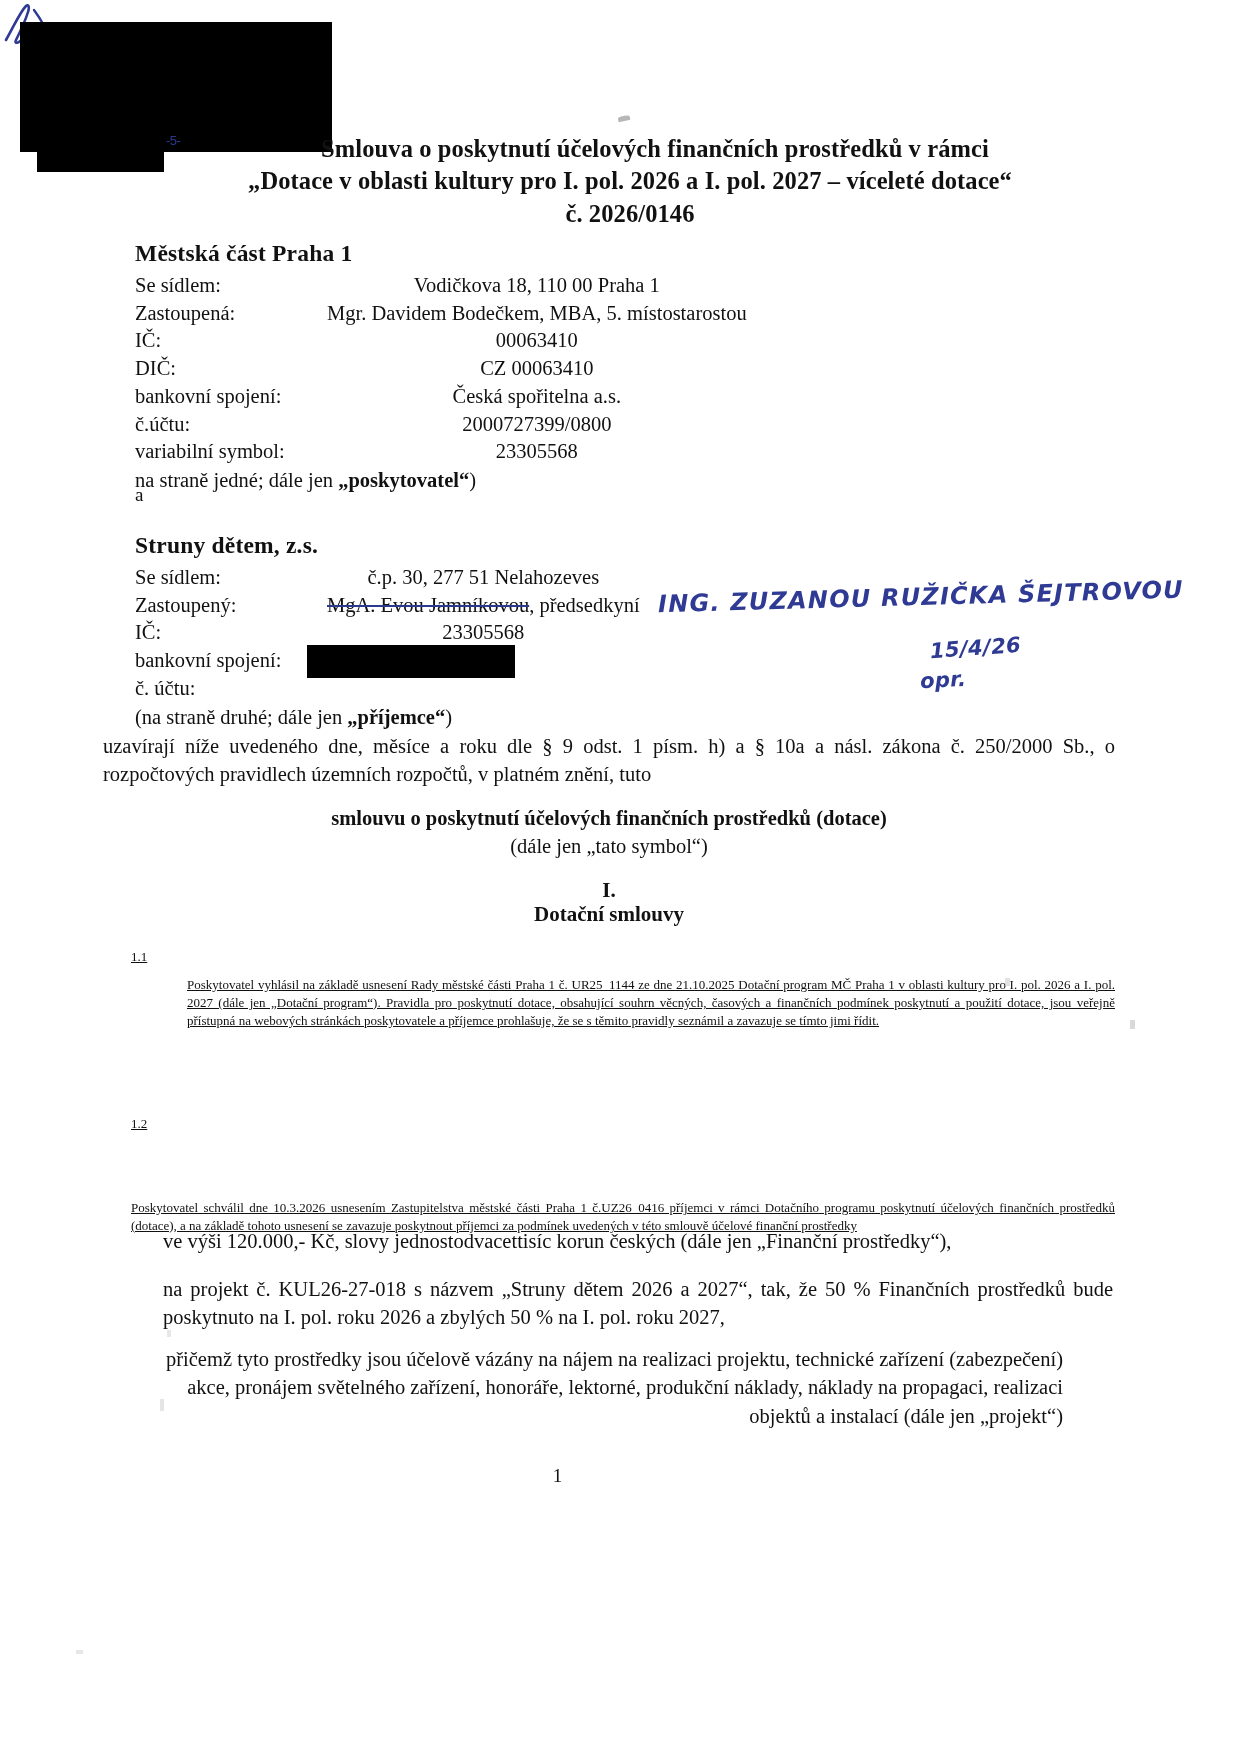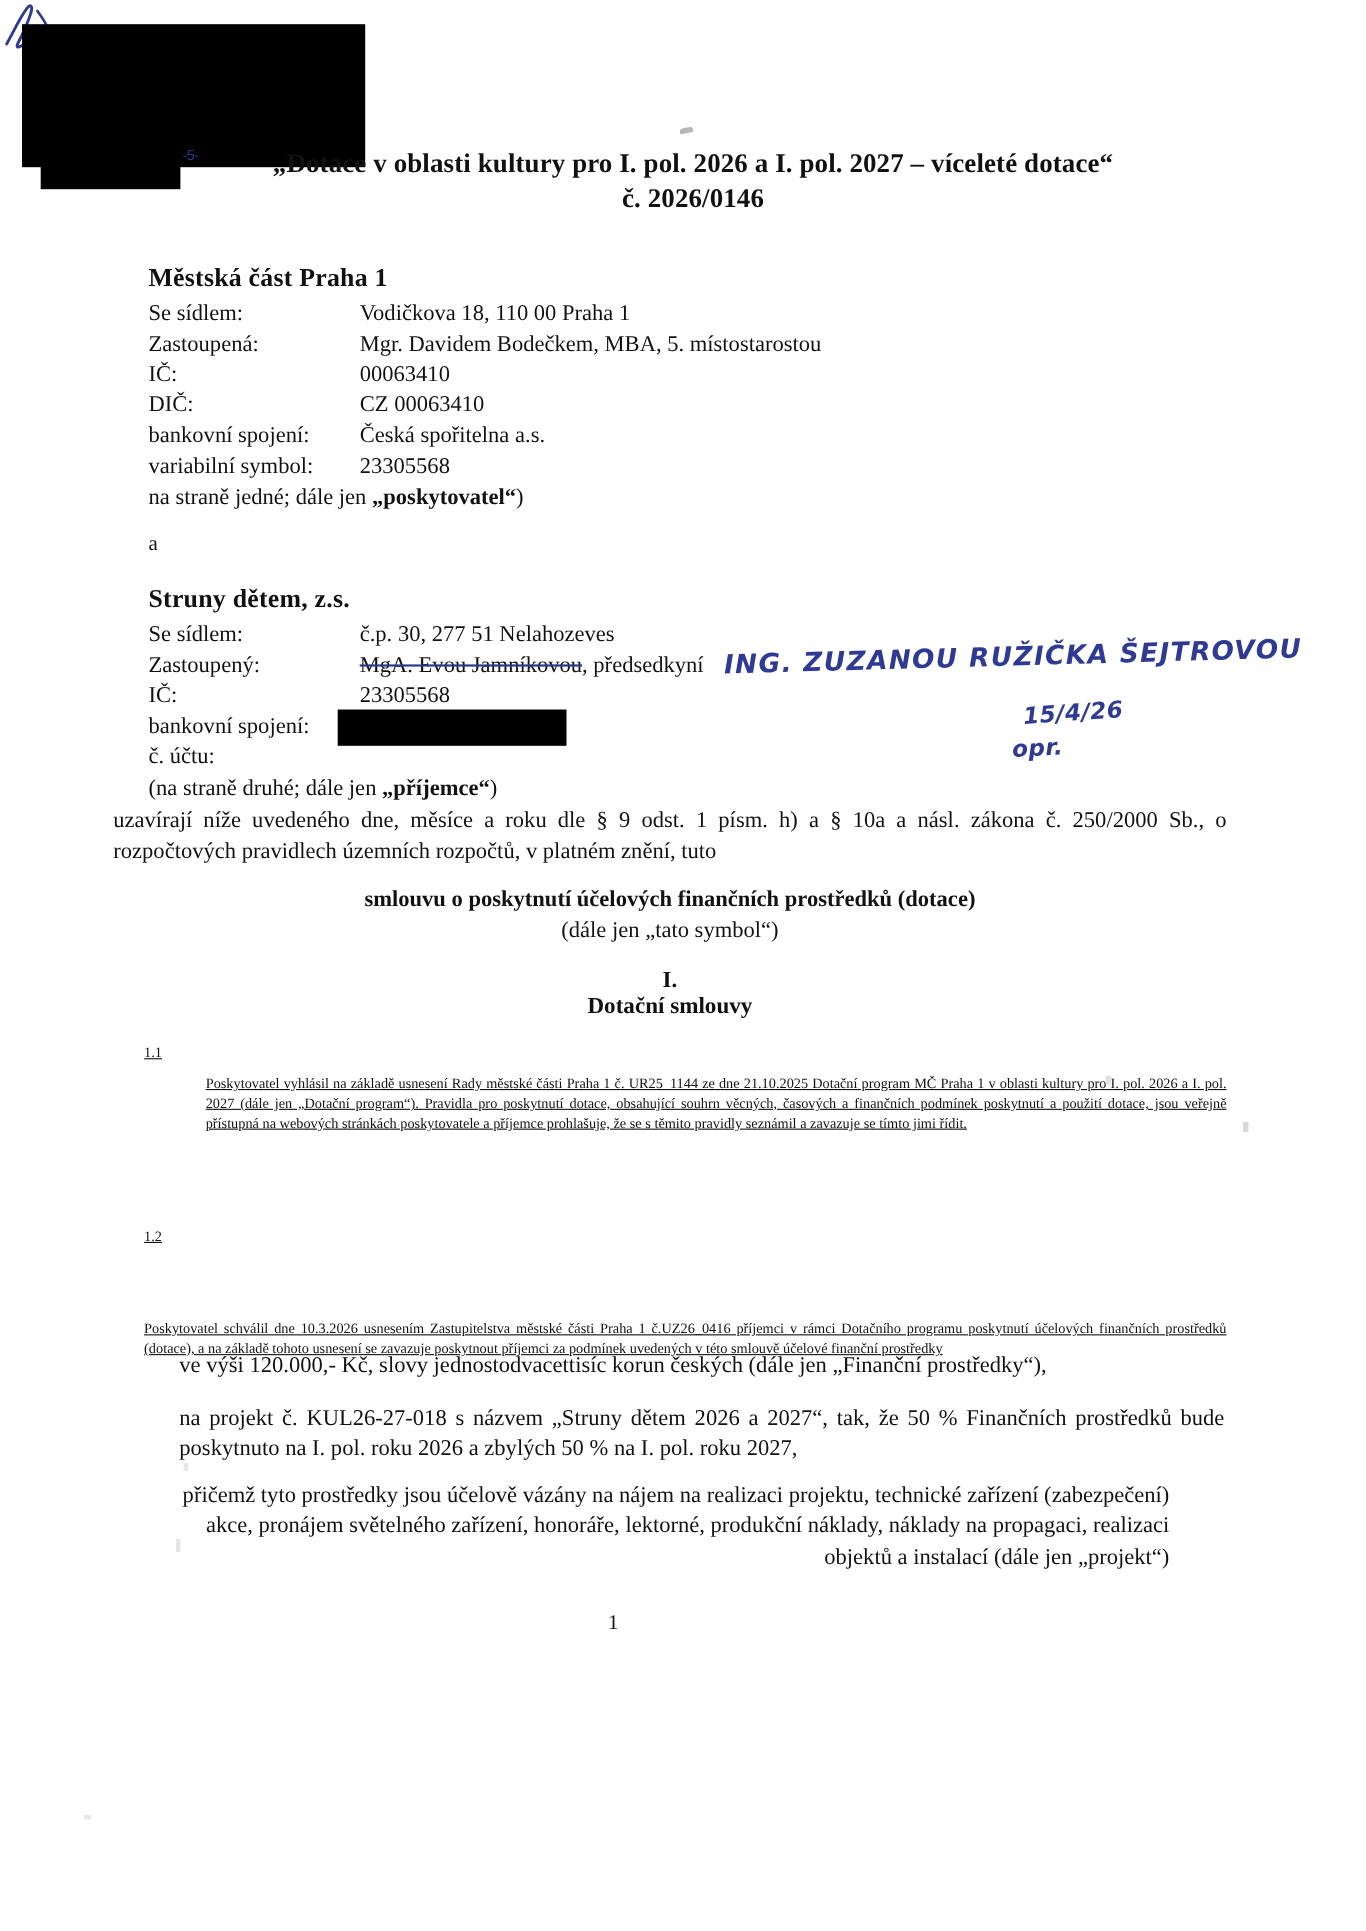--- a/index.html
+++ b/index.html
@@ -75,21 +75,21 @@
   .party-name {
     font-weight: bold;
     font-size: 23.5px;
     margin-bottom: 2px;
     letter-spacing: .2px;
   }
   .kv {
     display: flex;
   }
   .kv .k { width: 192px; flex: 0 0 192px; }
-  .kv .v { flex: 1 1 auto; white-space: nowrap; }
+  .kv .v { flex: 1 1 auto; white-space: nowrap; text-align: center; }
   .note { margin-top: 1px; }
   .note b { font-weight: bold; }
   .strike { text-decoration: line-through; text-decoration-color: #2b3a8f; }
 
   #conj-a {
     position: absolute;
     left: 135px;
     top: 484px;
     font-size: 19px;
   }
@@ -216,20 +216,21 @@
 
 <div class="page">
 
   <div class="redact" id="redact-stamp-large"></div>
   <div class="redact" id="redact-stamp-small"></div>
 
   <div class="speck"></div>
   <div class="folio-mark">-5-</div>
 
   <div class="title-block">
+    <div class="title-line1">Smlouva o poskytnutí účelových finančních prostředků v rámci</div>
     <div class="title-line2">„Dotace v oblasti kultury pro I. pol. 2026 a I. pol. 2027 – víceleté dotace“</div>
     <div class="title-line3">č. 2026/0146</div>
   </div>
 
   <div class="party" id="party-provider">
     <div class="party-name">Městská část Praha 1</div>
 
     <div class="kv">
       <div class="k">Se sídlem:</div>
       <div class="v">Vodičkova 18, 110 00  Praha 1</div>
@@ -242,20 +243,24 @@
       <div class="k">IČ:</div>
       <div class="v">00063410</div>
     </div>
     <div class="kv">
       <div class="k">DIČ:</div>
       <div class="v">CZ 00063410</div>
     </div>
     <div class="kv">
       <div class="k">bankovní spojení:</div>
       <div class="v">Česká spořitelna a.s.</div>
+    </div>
+    <div class="kv">
+      <div class="k">č.účtu:</div>
+      <div class="v">2000727399/0800</div>
     </div>
     <div class="kv">
       <div class="k">variabilní symbol:</div>
       <div class="v">23305568</div>
     </div>
 
     <div class="note"><span>na straně jedné; dále jen </span><b>„poskytovatel“</b><span>)</span></div>
   </div>
 
   <div id="conj-a">a</div>

